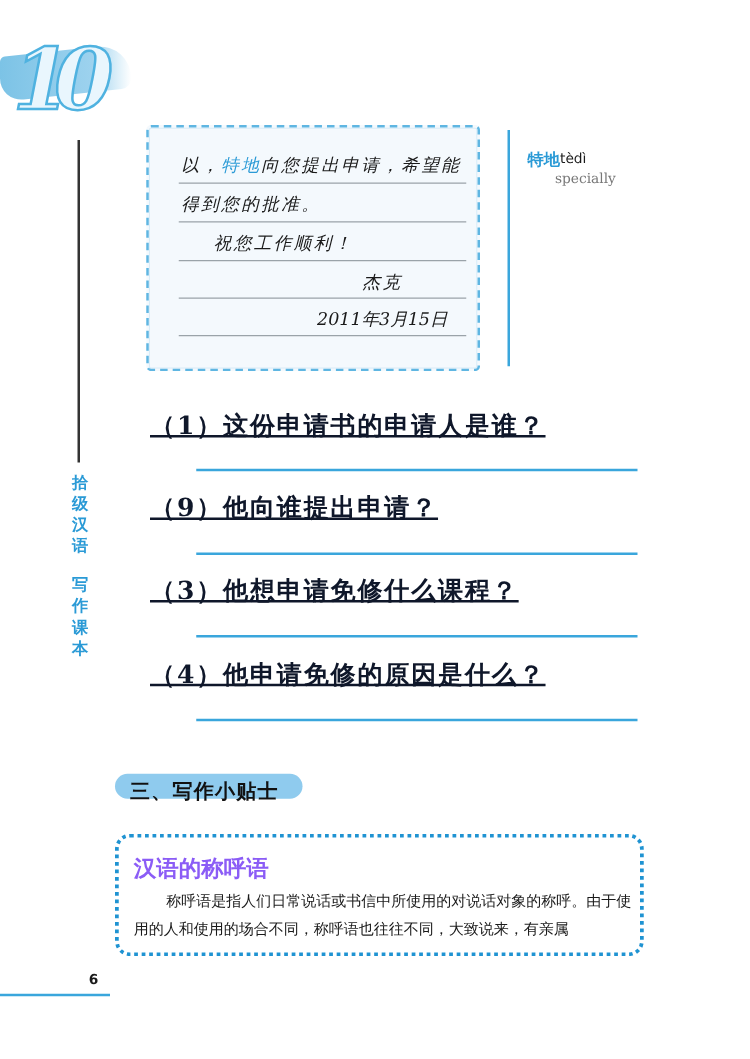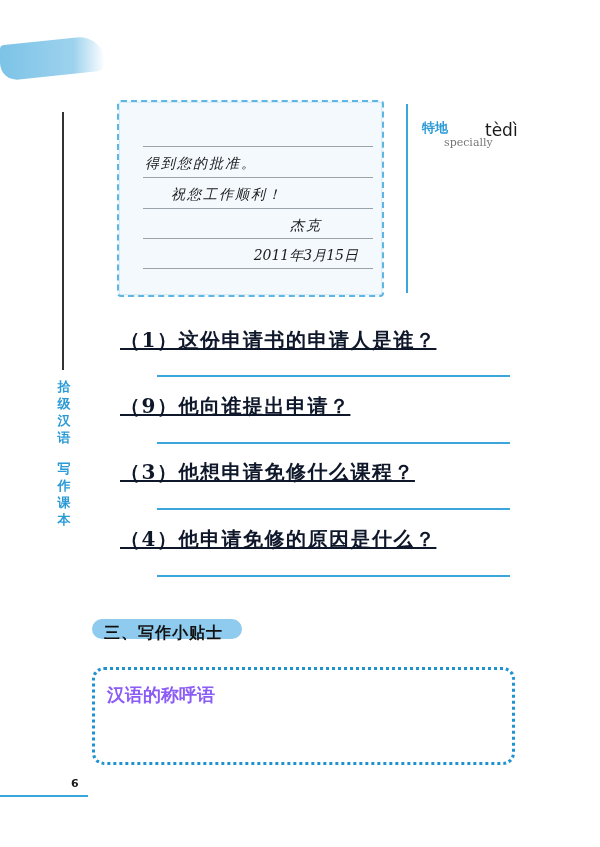--- a/index.html
+++ b/index.html
@@ -54,22 +54,22 @@
     .letter-text .hl { color: #2a9ad6; }
     .letter-text.right { left: auto; right: 24px; }
 
     
     .vocab-rule { position: absolute; left: 406px; top: 104px; width: 2px; height: 189px; background: #3aa6dc; }
     .vocab-word {
       position: absolute; left: 422px; top: 119px;
       font-family: "DejaVu Sans", sans-serif; font-size: 13px; font-weight: bold; color: #2a9ad6;
     }
     .vocab-pinyin {
-      position: absolute; left: 485px; top: 120px;
-      font-family: "DejaVu Sans", sans-serif; font-size: 17px; color: #1a1a1a;
+      position: absolute; left: 448px; top: 120px;
+      font-family: "DejaVu Sans", sans-serif; font-size: 11px; color: #1a1a1a;
     }
     .vocab-gloss {
       position: absolute; left: 422px; top: 136px;
       font-family: "DejaVu Serif", serif; font-size: 11px; color: #777; margin-left: 22px;
     }
 
     
     .question {
       position: absolute; left: 120px;
       font-family: "DejaVu Serif", serif; font-size: 20px; font-weight: bold;
@@ -111,36 +111,38 @@
       position: absolute; left: 71px; top: 777px;
       font-family: "DejaVu Sans", sans-serif; font-size: 11px; font-weight: bold; color: #1a1a1a;
     }
     .footer-rule { position: absolute; left: 0; top: 795px; width: 88px; height: 2px; background: #3aa6dc; }
   </style>
 </head>
 <body>
 
 <div class="chapter-badge">
   <div class="brush"></div>
+  <div class="num">10</div>
 </div>
 
 <div class="spine-line"></div>
 <div class="spine-text">
   <div>拾</div>
   <div>级</div>
   <div>汉</div>
   <div>语</div>
   <div class="gap"></div>
   <div>写</div>
   <div>作</div>
   <div>课</div>
   <div>本</div>
 </div>
 
 <div class="letter-box">
+  <div class="letter-text" style="top:22px;"><span>以，</span><span class="hl">特地</span><span>向您提出申请，希望能</span></div>
   <div class="letter-line" style="top:44px;"></div>
   <div class="letter-text" style="top:53px;">得到您的批准。</div>
   <div class="letter-line" style="top:75px;"></div>
   <div class="letter-text" style="top:84px; left:52px;">祝您工作顺利！</div>
   <div class="letter-line" style="top:106px;"></div>
   <div class="letter-text right" style="top:115px; right:60px;">杰克</div>
   <div class="letter-line" style="top:136px;"></div>
   <div class="letter-text right" style="top:145px; letter-spacing:0;">2011年3月15日</div>
   <div class="letter-line" style="top:166px;"></div>
 </div>
@@ -158,16 +160,17 @@
 <div class="answer-line" style="top:508px;"></div>
 <div class="question" style="top:526px;">（4）他申请免修的原因是什么？</div>
 <div class="answer-line" style="top:575px;"></div>
 
 <div class="section-pill">
   <span>三、写作小贴士</span>
 </div>
 
 <div class="tip-box">
   <div class="tip-title">汉语的称呼语</div>
+  <div class="tip-body"><span class="indent"></span><span>称呼语是指人们日常说话或书信中所使用的对说话对象的称呼。由于使用的人和使用的场合不同，称呼语也往往不同，大致说来，有亲属</span></div>
 </div>
 
 <div class="page-number">6</div>
 <div class="footer-rule"></div>
 
 </body></html>

